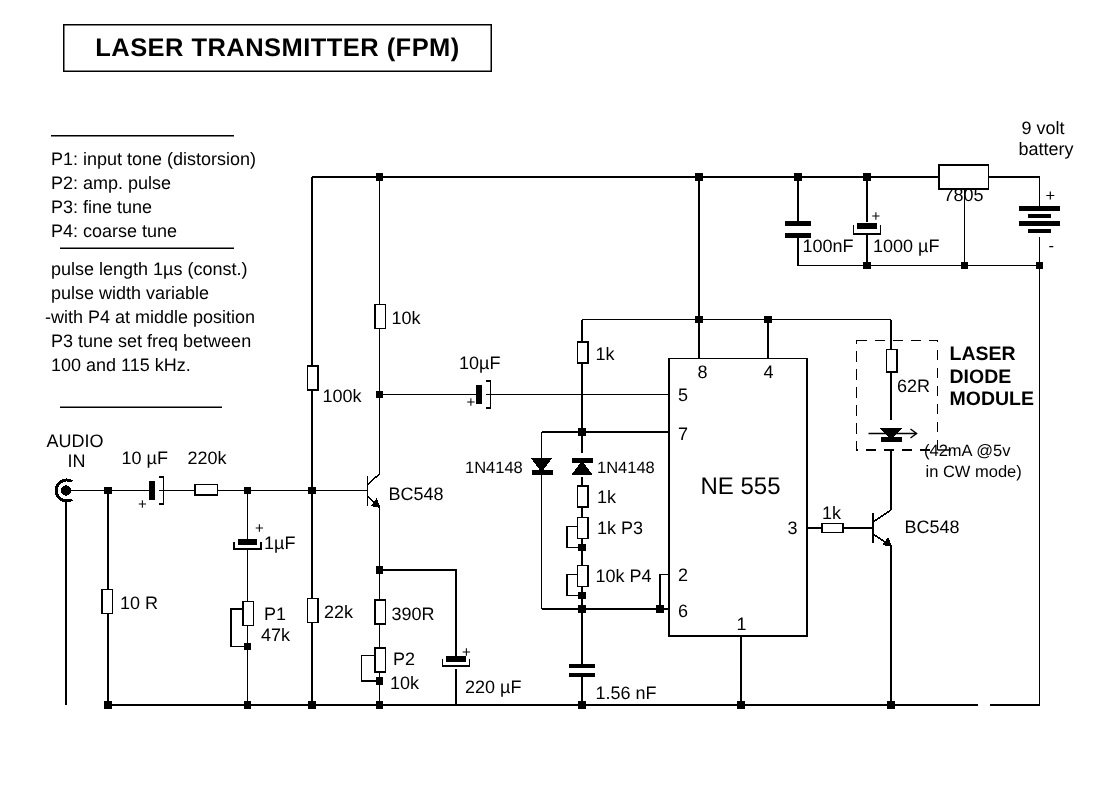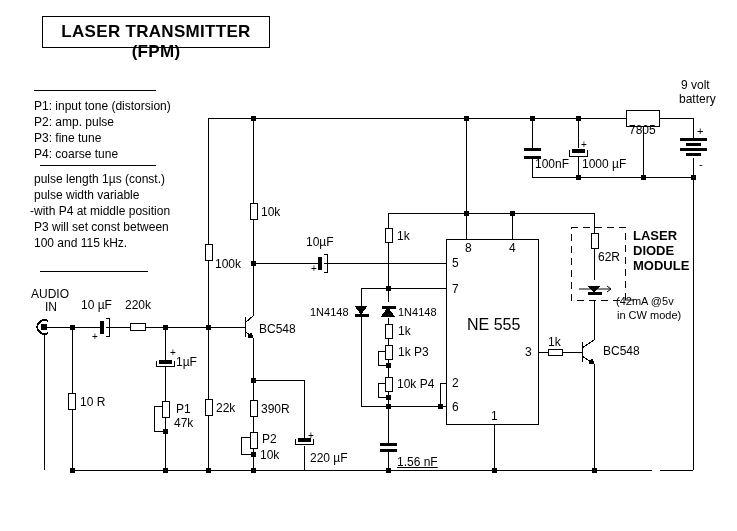--- a/index.html
+++ b/index.html
@@ -1,19 +1,19 @@
 <!DOCTYPE html>
 <html><head>
 <meta charset="utf-8">
 <style>
   html, body { margin: 0; padding: 0; background: #ffffff; }
   body { width: 737px; height: 531px; position: relative; overflow: hidden;
          font-family: "Liberation Sans", sans-serif; color: #000; }
   #schematic { position: absolute; left: 0; top: 0; }
-  .title-box { position: absolute; left: 42px; top: 16px; width: 228px; height: 32px;
+  .title-box { position: absolute; left: 42px; top: 16px; width: 286px; height: 32px;
                border: 1px solid #000; box-sizing: border-box; }
   .title-text { position: absolute; left: 0; right: 0; top: 5px; text-align: center;
                 font-weight: bold; font-size: 17px; letter-spacing: 0.3px; }
   .lbl { position: absolute; font-size: 12px; line-height: 14px; white-space: nowrap; }
   .bold { font-weight: bold; font-size: 13px; }
   .ic { font-weight: normal; font-size: 16px; }
   .notes { position: absolute; left: 34px; font-size: 12px; line-height: 16px; white-space: nowrap; }
   .rule { position: absolute; height: 1px; background: #000; }
 </style>
 </head>
@@ -212,21 +212,21 @@
   <div>P1: input tone (distorsion)</div>
   <div>P2: amp. pulse</div>
   <div>P3: fine tune</div>
   <div>P4: coarse tune</div>
 </div>
 <div class="rule" style="left:40px;top:165px;width:116px;"></div>
 <div class="notes" style="top:171px;">
   <div>pulse length 1µs (const.)</div>
   <div>pulse width variable</div>
   <div style="margin-left:-4px">-with P4 at middle position</div>
-  <div>P3 will set const between</div>
+  <div>P3 tune set freq between</div>
   <div>100 and 115 kHz.</div>
 </div>
 <div class="rule" style="left:40px;top:271px;width:108px;"></div>
 
 <div class="lbl" style="left:681px;top:78px;">9 volt</div>
 <div class="lbl" style="left:679px;top:92px;">battery</div>
 <div class="lbl" style="left:629px;top:123px;">7805</div>
 <div class="lbl" style="left:535px;top:157px;">100nF</div>
 <div class="lbl" style="left:582px;top:157px;">1000 µF</div>
 <div class="lbl" style="left:581px;top:138px;font-size:10px;">+</div>
@@ -264,21 +264,21 @@
 <div class="lbl" style="left:525px;top:345px;">3</div>
 <div class="lbl" style="left:452px;top:376px;">2</div>
 <div class="lbl" style="left:452px;top:400px;">6</div>
 <div class="lbl" style="left:491px;top:409px;">1</div>
 <div class="lbl" style="left:397px;top:229px;">1k</div>
 <div class="lbl" style="left:310px;top:305px;font-size:11px;">1N4148</div>
 <div class="lbl" style="left:398px;top:305px;font-size:11px;">1N4148</div>
 <div class="lbl" style="left:398px;top:324px;">1k</div>
 <div class="lbl" style="left:398px;top:345px;">1k P3</div>
 <div class="lbl" style="left:397px;top:377px;">10k P4</div>
-<div class="lbl" style="left:397px;top:455px;text-decoration:underline;">1.56 nF</div>
+<div class="lbl" style="left:397px;top:455px;">1.56 nF</div>
 
 <div class="lbl" style="left:548px;top:335px;">1k</div>
 <div class="lbl" style="left:603px;top:344px;">BC548</div>
 <div class="lbl" style="left:598px;top:250px;">62R</div>
 <div class="lbl bold" style="left:633px;top:229px;">LASER</div>
 <div class="lbl bold" style="left:633px;top:244px;">DIODE</div>
 <div class="lbl bold" style="left:633px;top:259px;text-align:right;">MODULE</div>
 <div class="lbl" style="left:616px;top:294px;font-size:11px;">(42mA @5v</div>
 <div class="lbl" style="left:617px;top:308px;font-size:11px;">in CW mode)</div>
 

